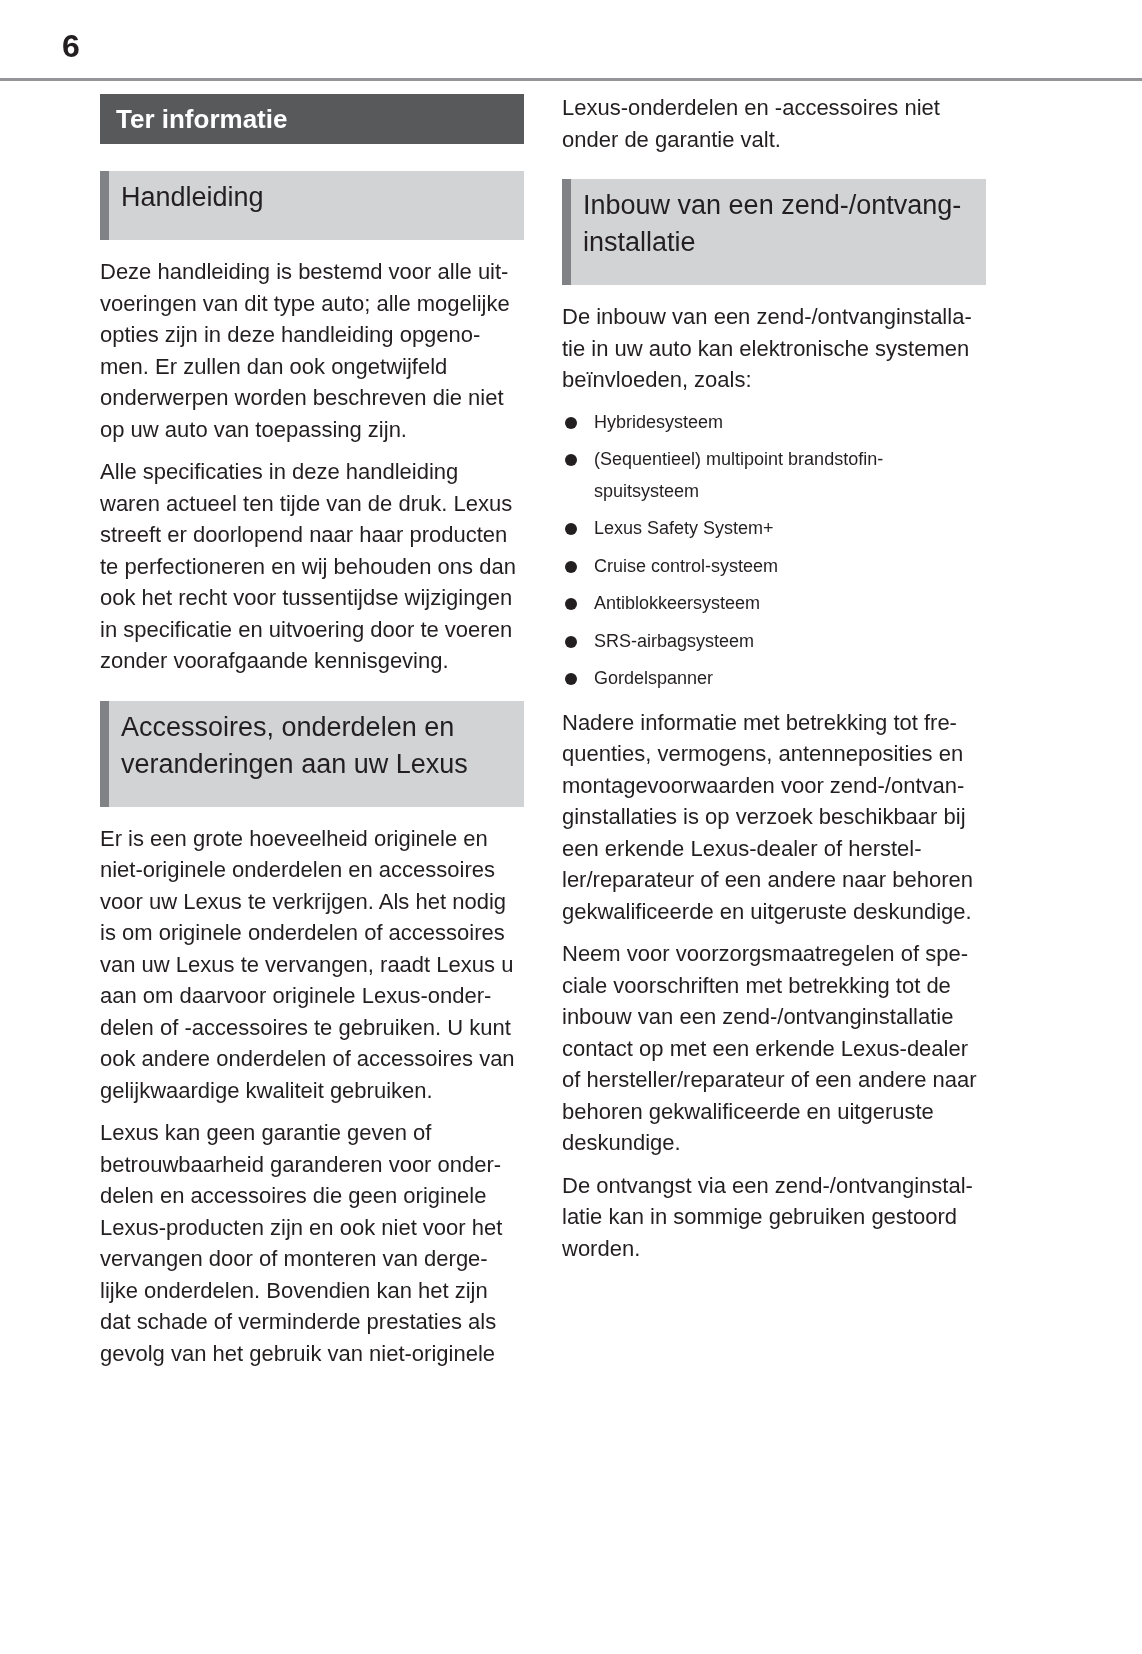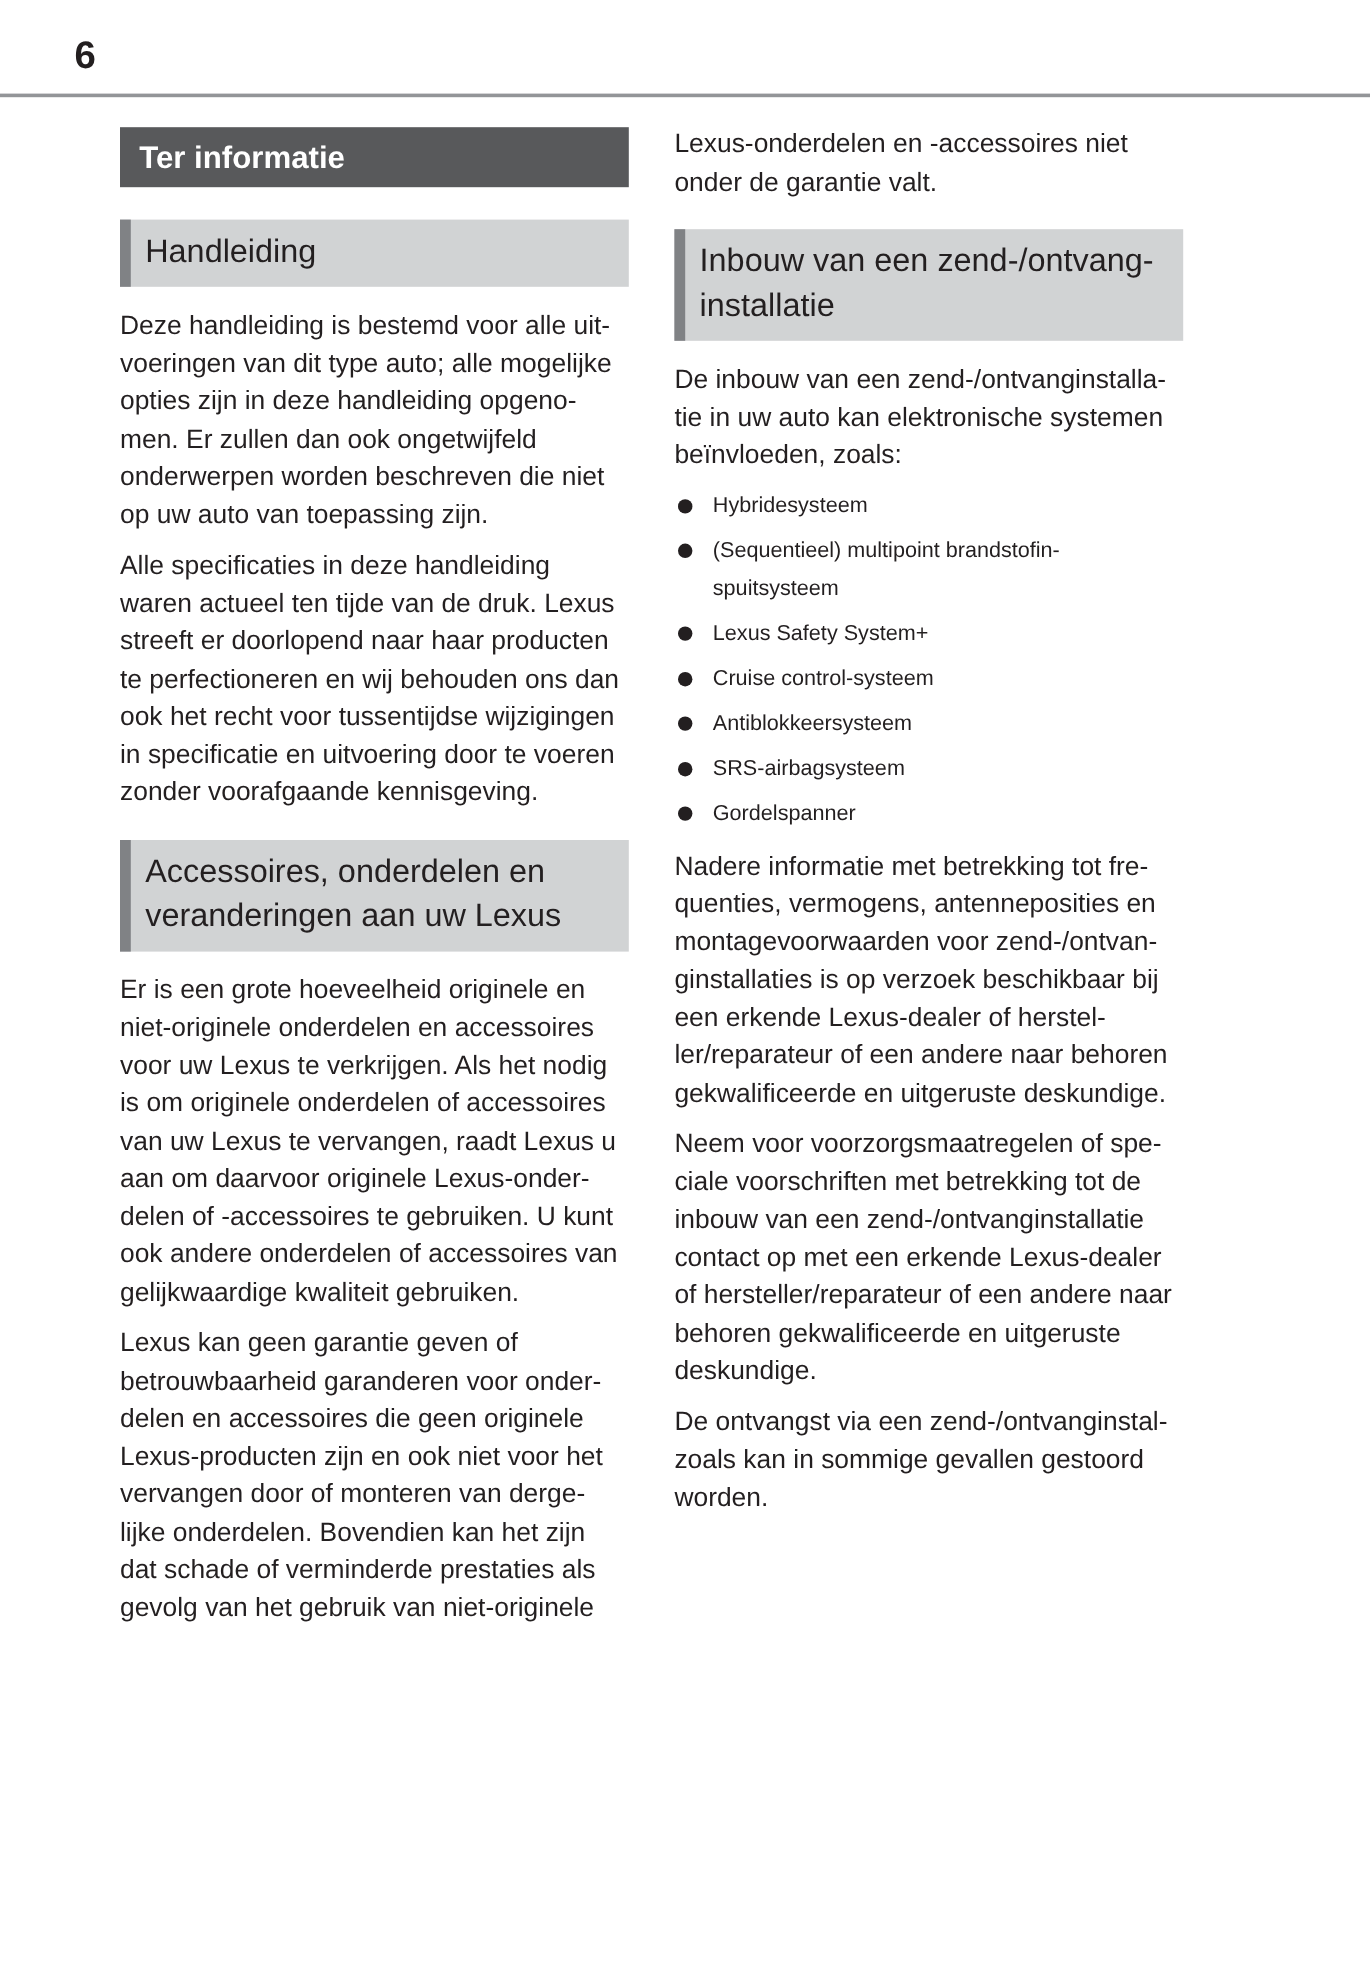--- a/index.html
+++ b/index.html
@@ -29,21 +29,21 @@
   .top-rule {
     position: absolute;
     top: 78px;
     left: 0;
     width: 1142px;
     height: 3px;
     background: #939598;
   }
   .content {
     position: absolute;
-    top: 104px;
+    top: 92px;
     left: 100px;
     display: flex;
     gap: 38px;
   }
   .column {
     width: 424px;
   }
   .infobox {
     background: #58595b;
     color: #ffffff;
@@ -52,21 +52,21 @@
     line-height: 30px;
     padding: 10px 16px;
     margin: 2px 0 27px 0;
     box-sizing: border-box;
   }
   .heading {
     background: #d1d3d4;
     border-left: 9px solid #808285;
     font-size: 27px;
     line-height: 37px;
-    padding: 8px 10px 11px 12px;
+    padding: 8px 10px 24px 12px;
     margin: 24px 0 16px 0;
     white-space: pre-line;
     color: #231f20;
     box-sizing: border-box;
   }
   .column > .heading:first-child { margin-top: 2px; }
   .paragraph {
     font-size: 22px;
     line-height: 31.5px;
     margin: 0 0 11px 0;
@@ -166,17 +166,17 @@
 ler/reparateur of een andere naar behoren
 gekwalificeerde en uitgeruste deskundige.</p>
         <p class="paragraph">Neem voor voorzorgsmaatregelen of spe-
 ciale voorschriften met betrekking tot de
 inbouw van een zend-/ontvanginstallatie
 contact op met een erkende Lexus-dealer
 of hersteller/reparateur of een andere naar
 behoren gekwalificeerde en uitgeruste
 deskundige.</p>
         <p class="paragraph">De ontvangst via een zend-/ontvanginstal-
-zoals kan in sommige gevallen gestoord
+latie kan in sommige gebruiken gestoord
 worden.</p>
       </div>
   </div>
 </div>
 
 </body></html>

